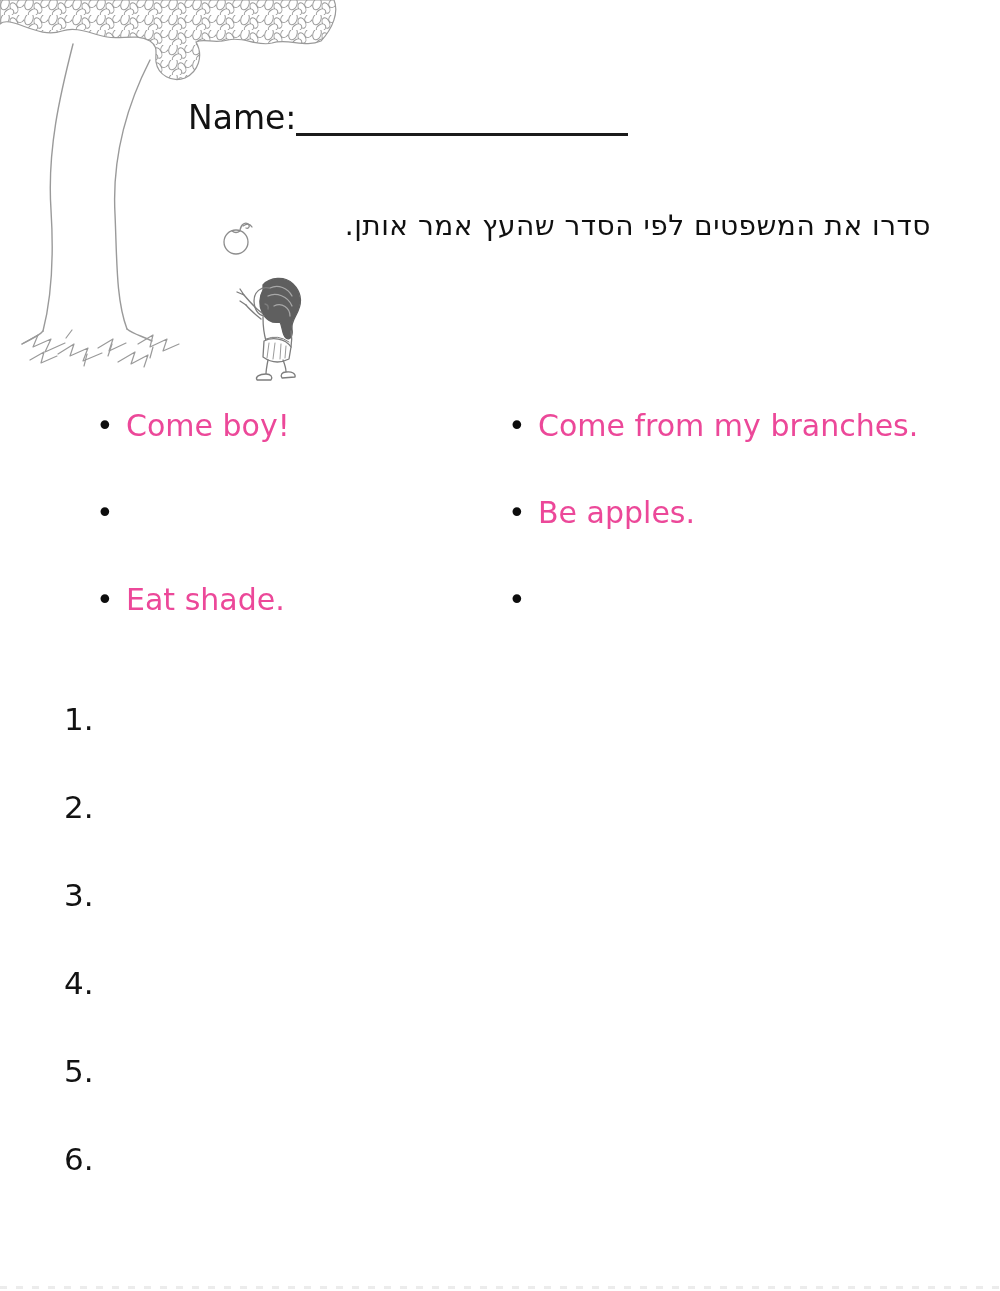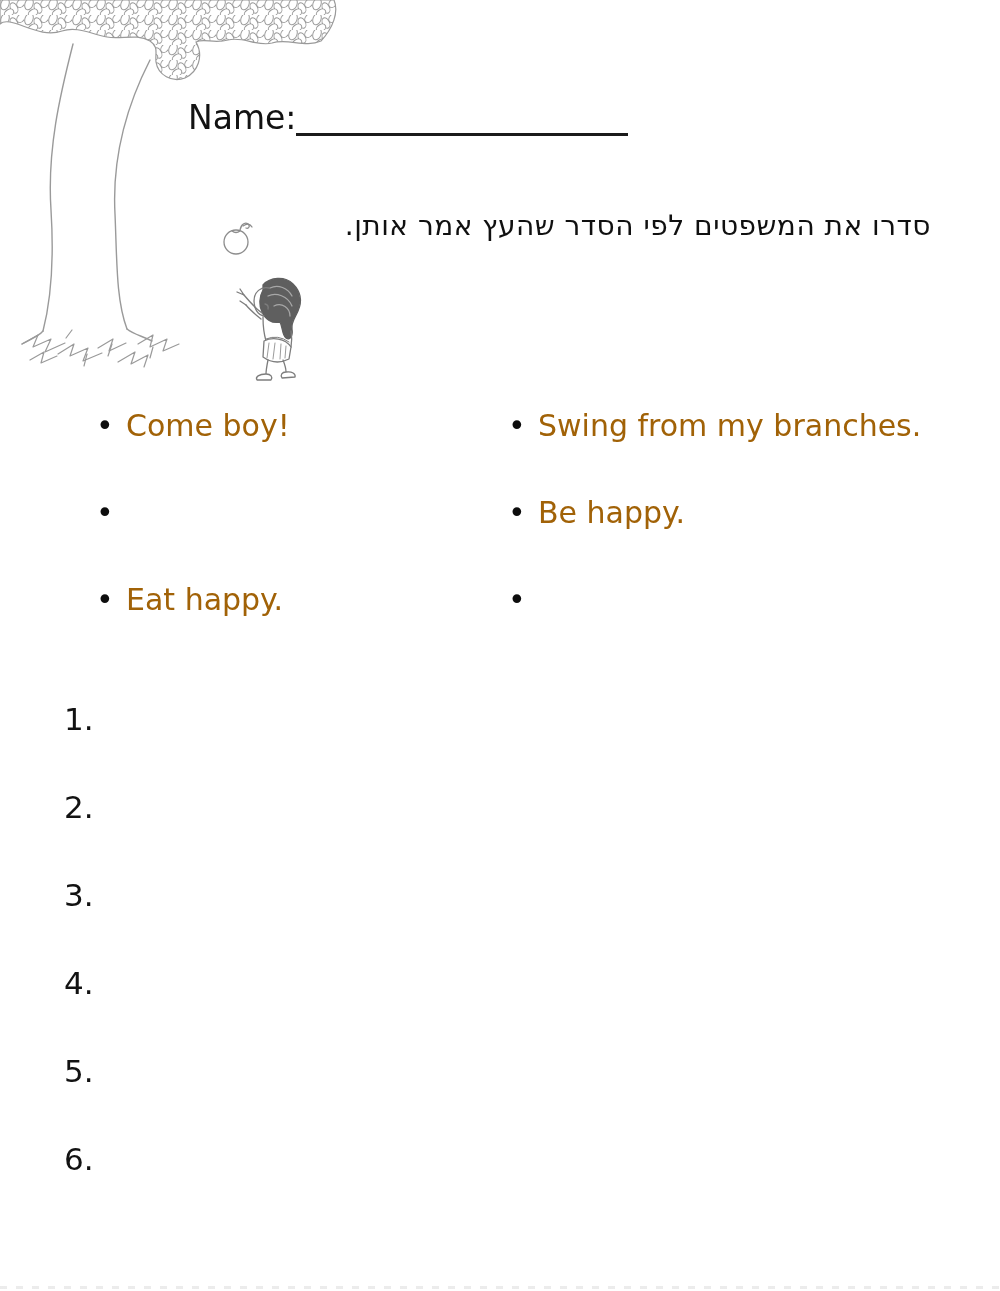--- a/index.html
+++ b/index.html
@@ -44,21 +44,21 @@
   .wb-col{display:flex;flex-direction:column;}
   .wb-item{
     display:flex;align-items:baseline;
     height:36px;margin-bottom:51px;
     font-size:30px;line-height:36px;white-space:nowrap;
   }
   .wb-bullet{
     width:30px;flex:0 0 30px;
     font-size:30px;color:#0d0d0d;
   }
-  .wb-text{color:#a16207;}
+  .wb-text{color:#ec4899;}
 
   
   .answers{position:absolute;left:64px;top:696px;}
   .answer-item{
     display:flex;align-items:baseline;
     height:34px;margin-bottom:54px;
     font-size:31px;line-height:34px;color:#121212;
   }
   .answer-num{flex:0 0 52px;}
   .answer-blank{width:560px;height:34px;}
@@ -164,31 +164,31 @@
     <div class="wb-col">
       <div class="wb-item">
         <span class="wb-bullet">•</span>
         <span class="wb-text">Come boy!</span>
       </div>
       <div class="wb-item">
         <span class="wb-bullet">•</span>
       </div>
       <div class="wb-item">
         <span class="wb-bullet">•</span>
-        <span class="wb-text">Eat happy.</span>
+        <span class="wb-text">Eat shade.</span>
       </div>
     </div>
     <div class="wb-col">
       <div class="wb-item">
         <span class="wb-bullet">•</span>
-        <span class="wb-text">Swing from my branches.</span>
-      </div>
-      <div class="wb-item">
-        <span class="wb-bullet">•</span>
-        <span class="wb-text">Be happy.</span>
+        <span class="wb-text">Come from my branches.</span>
+      </div>
+      <div class="wb-item">
+        <span class="wb-bullet">•</span>
+        <span class="wb-text">Be apples.</span>
       </div>
       <div class="wb-item">
         <span class="wb-bullet">•</span>
       </div>
     </div>
   </div>
 
   <div class="answers">
     <div class="answer-item">
       <span class="answer-num">1.</span>

